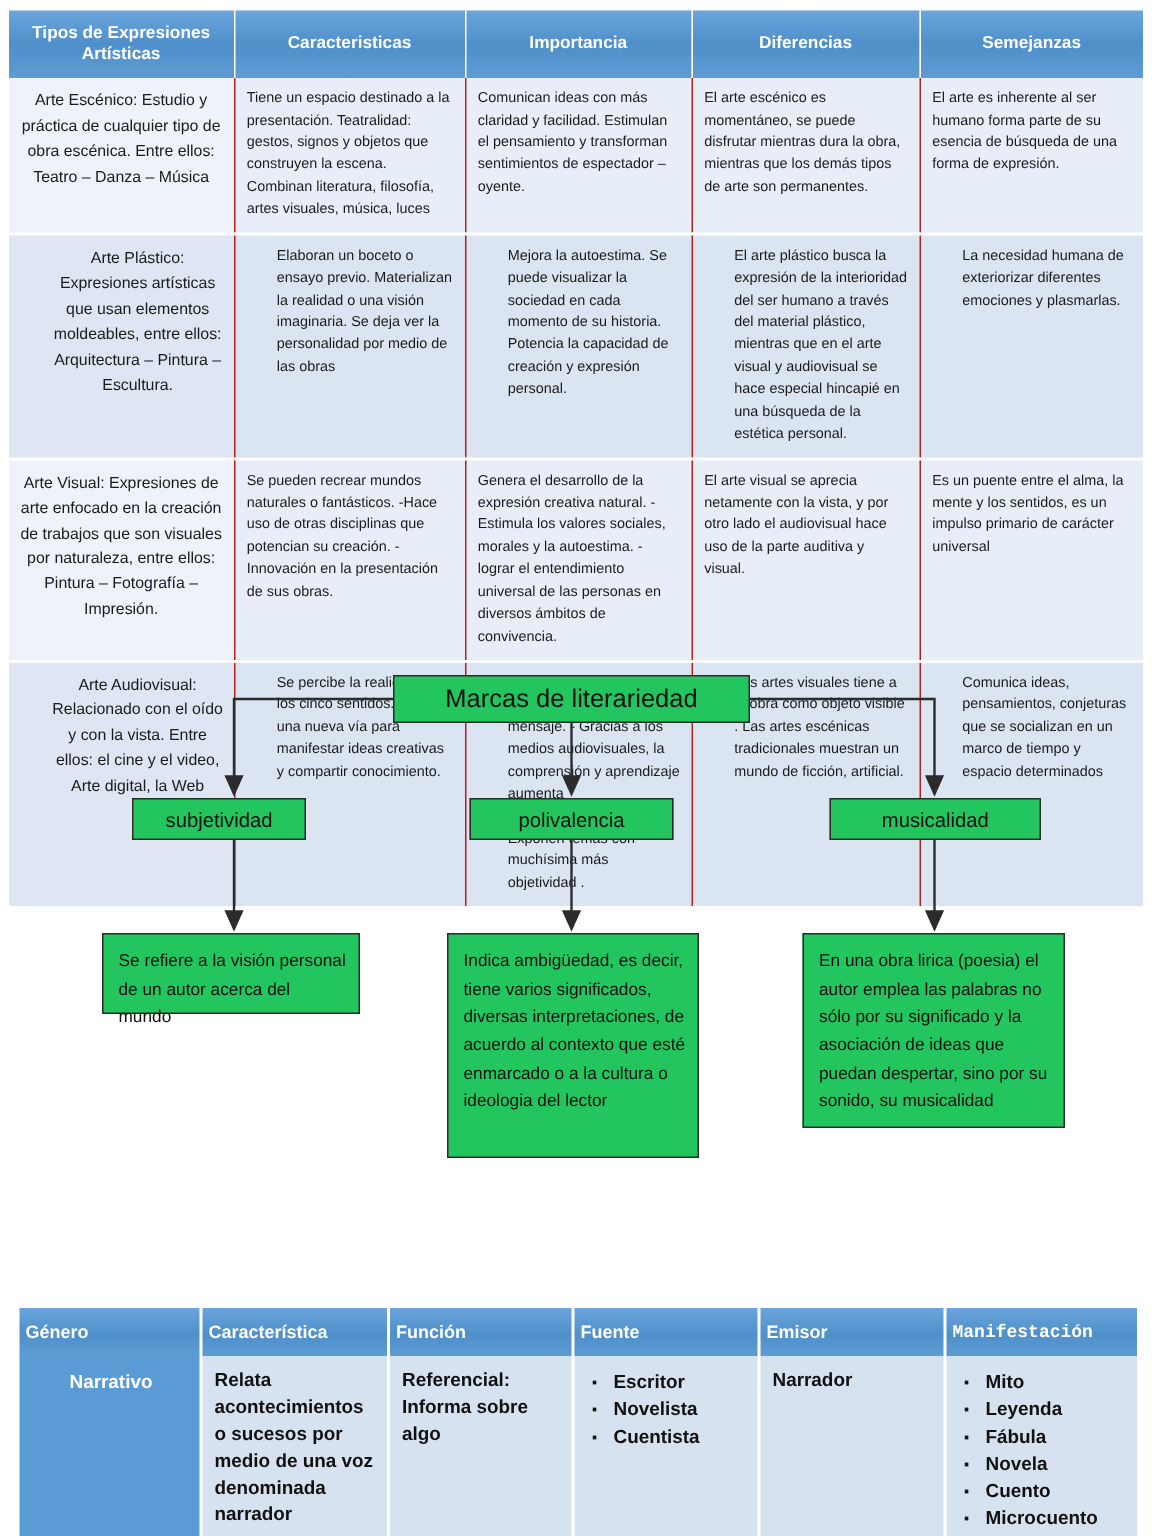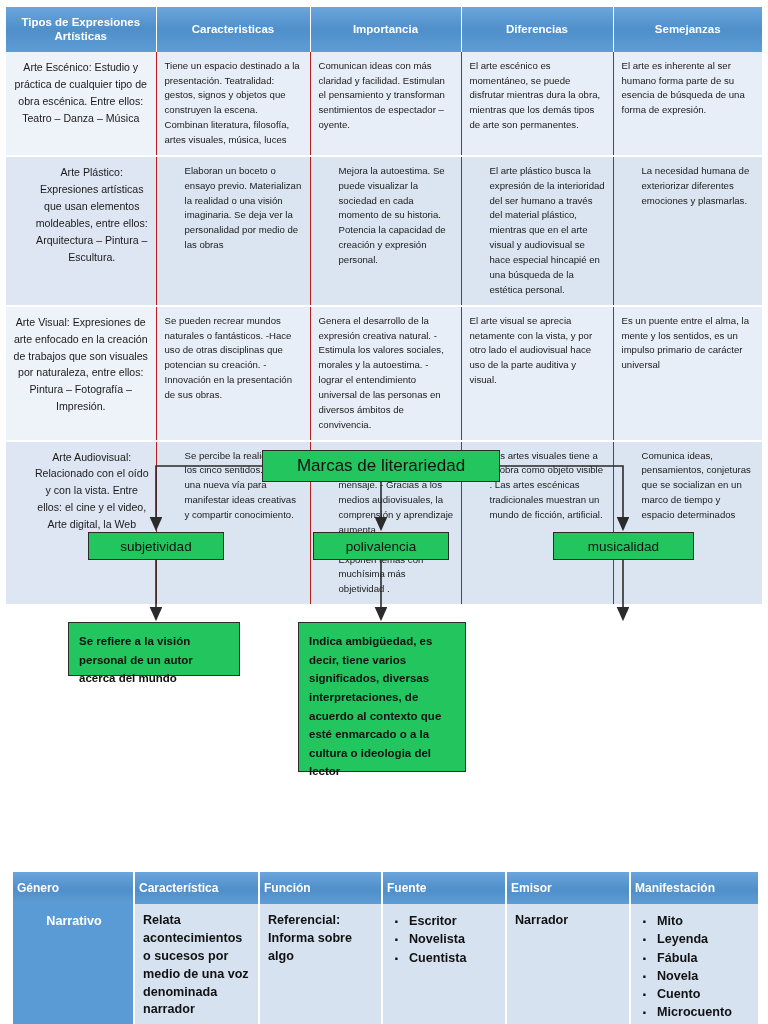--- a/index.html
+++ b/index.html
@@ -83,30 +83,30 @@
   .dbox.root {
     left: 262px; top: 12px; width: 238px; height: 32px;
     display: flex; align-items: center; justify-content: center;
     font-size: 17px; color: #111;
   }
   .dbox.lvl2 {
     height: 28px;
     display: flex; align-items: center; justify-content: center;
     font-size: 13.5px; color: #111;
   }
-  .dbox.l2a { left: 88px;  top: 94px; width: 136px; text-align: center; }
+  .dbox.l2a { left: 88px;  top: 94px; width: 116px; text-align: center; }
   .dbox.l2b { left: 313px; top: 94px; width: 136px; }
   .dbox.l2c { left: 553px; top: 94px; width: 141px; }
 
   .dbox.leaf {
     font-size: 11.5px;
     line-height: 1.62;
     color: #111;
     padding: 9px 8px 8px 10px;
-    font-weight: bold;
+    font-weight: normal;
   }
   .dbox.l3a { left: 68px;  top: 184px; width: 172px; height: 54px; }
   .dbox.l3b { left: 298px; top: 184px; width: 168px; height: 150px; }
   .dbox.l3c { left: 535px; top: 184px; width: 175px; height: 130px; }
 
   
   .table-bottom {
     position: absolute;
     left: 13px;
     top: 872px;
@@ -117,21 +117,21 @@
   .table-bottom th {
     background: linear-gradient(to bottom, #6ba5dc 0%, #4f8fca 55%, #5e9cd4 100%);
     color: #ffffff;
     font-size: 12px;
     font-weight: bold;
     text-align: left;
     padding: 9px 4px;
     border-right: 2px solid #ffffff;
     vertical-align: middle;
   }
-  .table-bottom th:last-child { border-right: none; }
+  .table-bottom th:last-child { border-right: none; font-family: Liberation Mono, monospace; }
   .table-bottom td {
     vertical-align: top;
     padding: 8px 6px 8px 8px;
     border-right: 2px solid #ffffff;
     font-size: 12.6px;
     font-weight: bold;
     line-height: 1.42;
     background: #d7e2f0;
     color: #111;
   }
@@ -237,20 +237,21 @@
   </svg>
 
   <div class="dbox root">Marcas de literariedad</div>
 
   <div class="dbox lvl2 l2a">subjetividad</div>
   <div class="dbox lvl2 l2b">polivalencia</div>
   <div class="dbox lvl2 l2c">musicalidad</div>
 
   <div class="dbox leaf l3a">Se refiere a la visión personal de un autor acerca del mundo</div>
   <div class="dbox leaf l3b">Indica ambigüedad, es decir, tiene varios significados, diversas interpretaciones, de acuerdo al contexto que esté enmarcado o a la cultura o ideologia del lector</div>
+  <div class="dbox leaf l3c">En una obra lirica (poesia) el autor emplea las palabras no sólo por su significado y la asociación de ideas que puedan despertar, sino por su sonido, su musicalidad</div>
 </div>
 
 <table class="table-bottom">
   <colgroup>
     <col style="width:121px">
     <col style="width:125px">
     <col style="width:123px">
     <col style="width:124px">
     <col style="width:124px">
     <col style="width:128px">

